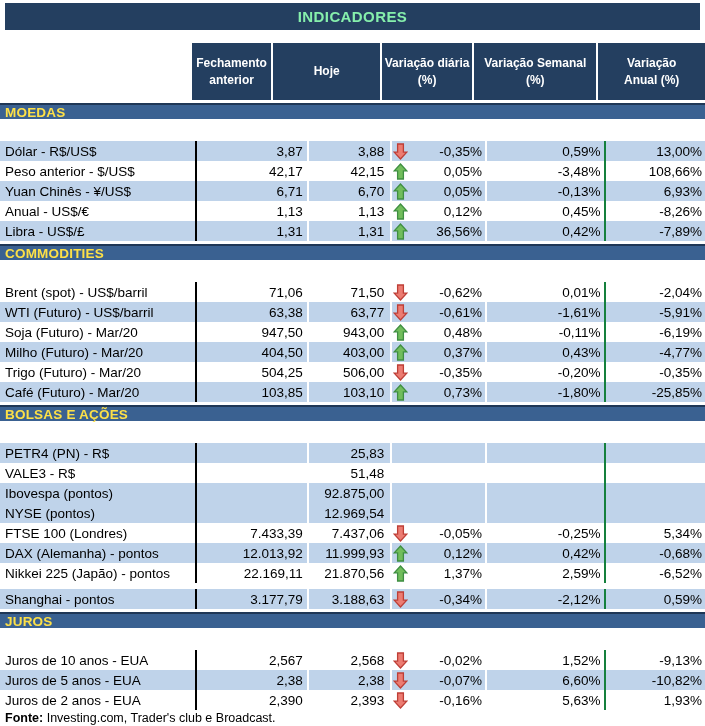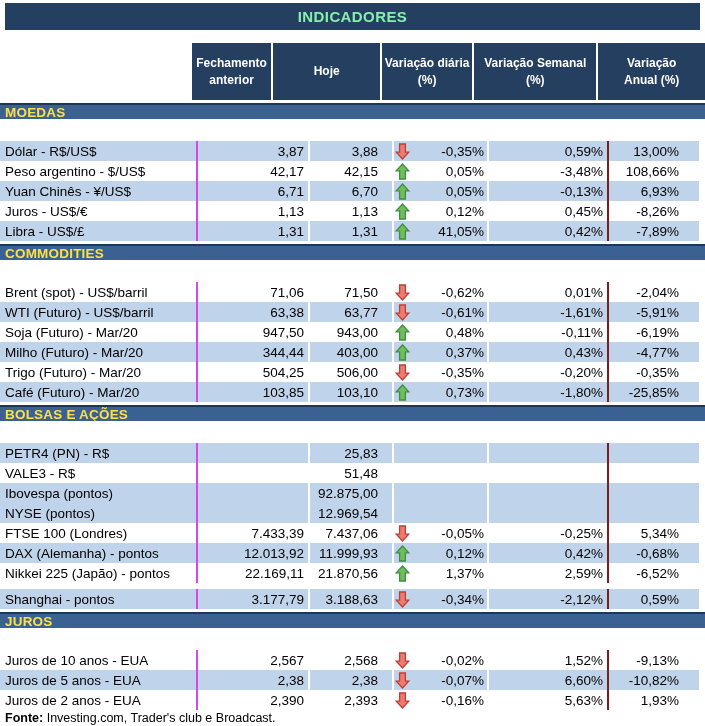--- a/index.html
+++ b/index.html
@@ -30,25 +30,25 @@
     color:#fde047; font-weight:bold; font-size:13.5px;
     display:flex; align-items:center; padding-left:5px; letter-spacing:.2px;
   }
   .rows { margin-top:22px; }
 
   .row { display:flex; height:20px; font-size:13.5px; }
   .row.gap-after { margin-bottom:6px; }
   .cell { box-sizing:border-box; height:20px; display:flex; align-items:center; }
   .row.shade .cell { background:var(--row-blue,#BFD3EA); }
   .c-label { width:196px; padding-left:5px; }
-  .c-hoje  { width:112px; justify-content:flex-end; padding-right:4px; border-left:2px solid #d946ef; }
-  .c-fech  { width:84px;  justify-content:flex-end; padding-right:14px; border-left:2px solid #fff;text-align:center; }
+  .c-hoje  { width:112px; justify-content:flex-end; padding-right:4px; border-left:2px solid #000000; }
+  .c-fech  { width:84px;  justify-content:flex-end; padding-right:6px; border-left:2px solid #fff;text-align:center; }
   .c-vard  { width:95px;  justify-content:space-between; padding-right:3px; border-left:2px solid #fff; }
   .c-vars  { width:120px; justify-content:flex-end; padding-right:4px; border-left:2px solid #fff; }
-  .c-vara  { width:92px;  justify-content:flex-end; padding-right:20px; border-left:2px solid #7f1d1d; }
+  .c-vara  { width:101px;  justify-content:flex-end; padding-right:3px; border-left:2px solid #15803d; }
 
   .arrow { width:16px; height:17px; margin-left:1px; flex:0 0 auto; }
   .arrow svg { display:block; }
   .arrow.hidden { visibility:hidden; }
   .arrow.up   path { fill:var(--up-fill,#71BD5B);   stroke:var(--up-stroke,#3E8E41); }
   .arrow.down path { fill:var(--down-fill,#EC7C72); stroke:var(--down-stroke,#BE3E36); }
   .arrow.down svg { transform:rotate(180deg); }
 
   .footer { padding-left:5px; font-size:12.5px; margin-top:2px; line-height:13px; }
   .fonte-label { font-weight:bold; }
@@ -91,21 +91,21 @@
           <path d="M7.5 1 L13.8 7.8 H10.4 V16 H4.6 V7.8 H1.2 Z" stroke-width="1.3"></path>
         </svg>
       </span>
       <span class="vard-val">-0,35%</span>
     </div>
     <div class="cell c-vars">0,59%</div>
     <div class="cell c-vara">13,00%</div>
   </div>
 
   <div class="row">
-    <div class="cell c-label">Peso argentino - $/US$</div>
+    <div class="cell c-label">Peso anterior - $/US$</div>
     <div class="cell c-hoje">42,17</div>
     <div class="cell c-fech">42,15</div>
     <div class="cell c-vard">
       <span class="arrow up">
         <svg width="15" height="17" viewBox="0 0 15 17">
           <path d="M7.5 1 L13.8 7.8 H10.4 V16 H4.6 V7.8 H1.2 Z" stroke-width="1.3"></path>
         </svg>
       </span>
       <span class="vard-val">0,05%</span>
     </div>
@@ -123,21 +123,21 @@
           <path d="M7.5 1 L13.8 7.8 H10.4 V16 H4.6 V7.8 H1.2 Z" stroke-width="1.3"></path>
         </svg>
       </span>
       <span class="vard-val">0,05%</span>
     </div>
     <div class="cell c-vars">-0,13%</div>
     <div class="cell c-vara">6,93%</div>
   </div>
 
   <div class="row">
-    <div class="cell c-label">Juros - US$/€</div>
+    <div class="cell c-label">Anual - US$/€</div>
     <div class="cell c-hoje">1,13</div>
     <div class="cell c-fech">1,13</div>
     <div class="cell c-vard">
       <span class="arrow up">
         <svg width="15" height="17" viewBox="0 0 15 17">
           <path d="M7.5 1 L13.8 7.8 H10.4 V16 H4.6 V7.8 H1.2 Z" stroke-width="1.3"></path>
         </svg>
       </span>
       <span class="vard-val">0,12%</span>
     </div>
@@ -148,21 +148,21 @@
   <div class="row shade">
     <div class="cell c-label">Libra - US$/£</div>
     <div class="cell c-hoje">1,31</div>
     <div class="cell c-fech">1,31</div>
     <div class="cell c-vard">
       <span class="arrow up">
         <svg width="15" height="17" viewBox="0 0 15 17">
           <path d="M7.5 1 L13.8 7.8 H10.4 V16 H4.6 V7.8 H1.2 Z" stroke-width="1.3"></path>
         </svg>
       </span>
-      <span class="vard-val">41,05%</span>
+      <span class="vard-val">36,56%</span>
     </div>
     <div class="cell c-vars">0,42%</div>
     <div class="cell c-vara">-7,89%</div>
   </div>
 </div>
   </div>
 
   <div class="section">
     <div class="section-bar">
       <span class="section-label">COMMODITIES</span>
@@ -211,21 +211,21 @@
         </svg>
       </span>
       <span class="vard-val">0,48%</span>
     </div>
     <div class="cell c-vars">-0,11%</div>
     <div class="cell c-vara">-6,19%</div>
   </div>
 
   <div class="row shade">
     <div class="cell c-label">Milho (Futuro) - Mar/20</div>
-    <div class="cell c-hoje">344,44</div>
+    <div class="cell c-hoje">404,50</div>
     <div class="cell c-fech">403,00</div>
     <div class="cell c-vard">
       <span class="arrow up">
         <svg width="15" height="17" viewBox="0 0 15 17">
           <path d="M7.5 1 L13.8 7.8 H10.4 V16 H4.6 V7.8 H1.2 Z" stroke-width="1.3"></path>
         </svg>
       </span>
       <span class="vard-val">0,37%</span>
     </div>
     <div class="cell c-vars">0,43%</div>

